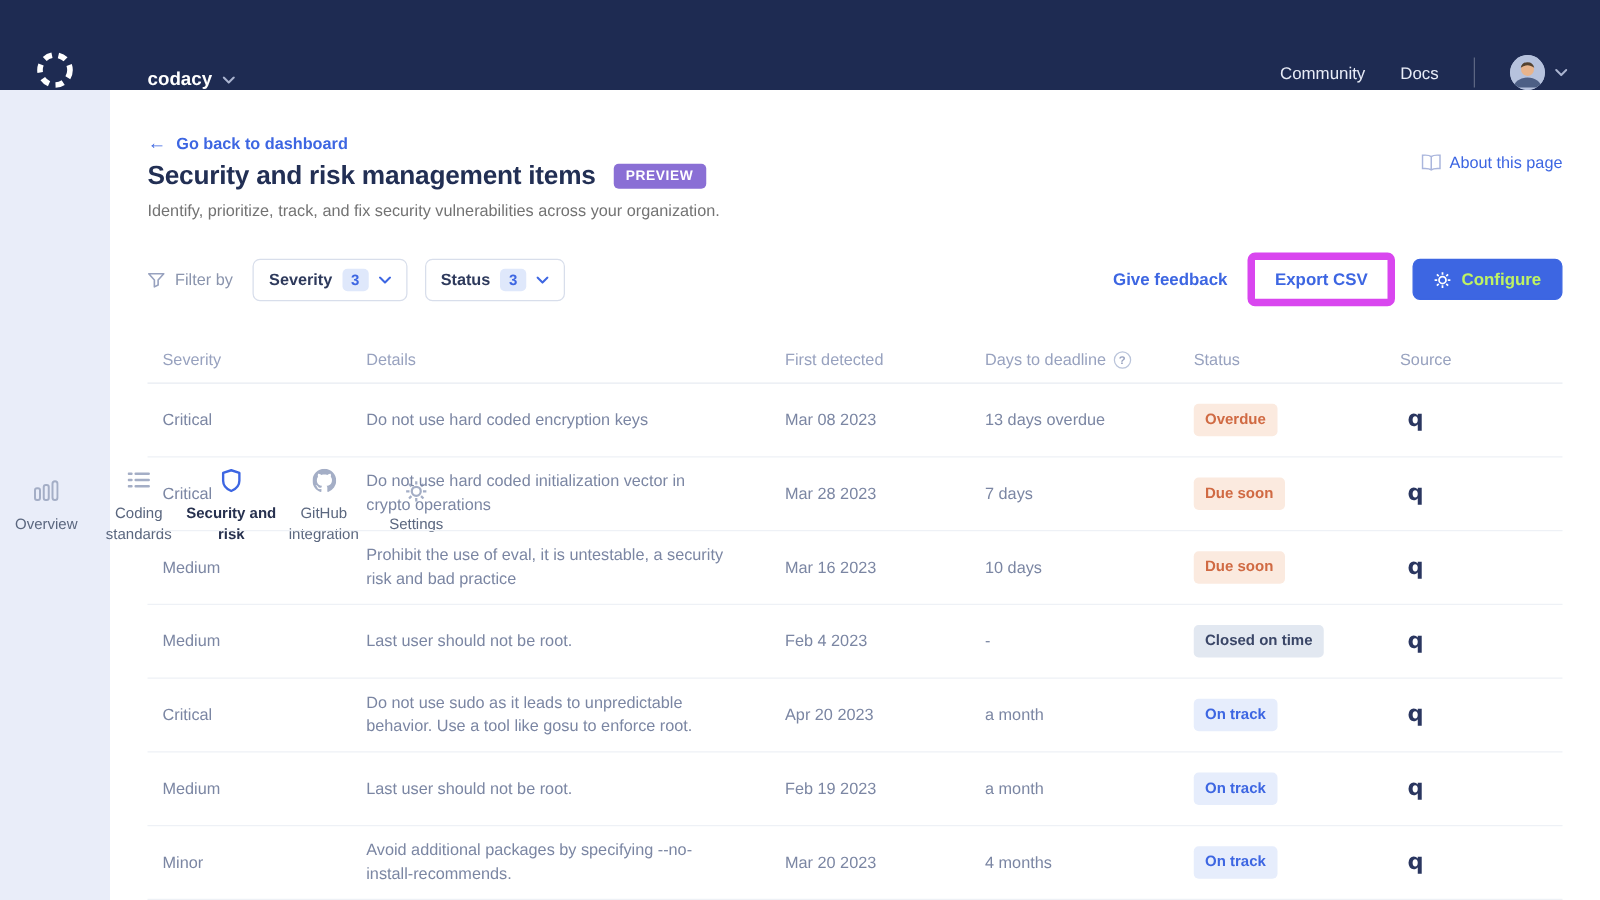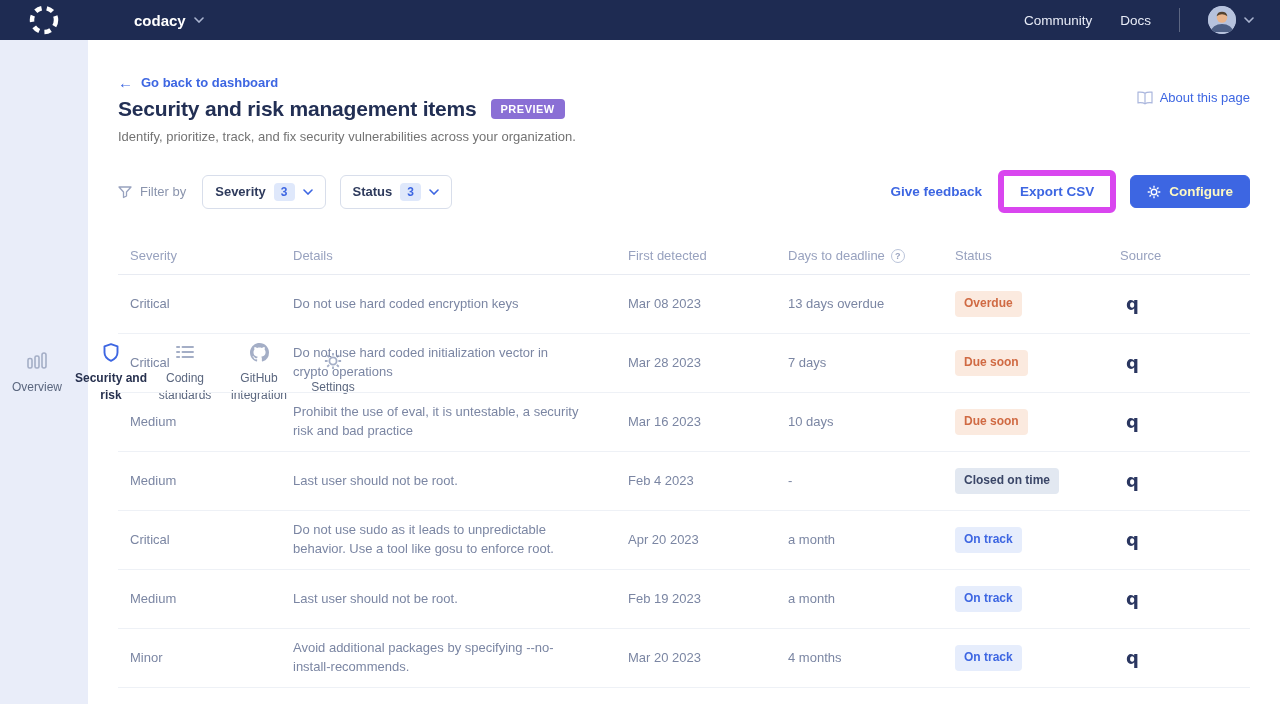--- a/index.html
+++ b/index.html
@@ -1,20 +1,20 @@
 <!DOCTYPE html>
 <html><head>
 <meta charset="utf-8">
 <style>
   * { margin:0; padding:0; box-sizing:border-box; }
   html,body { width:1280px; height:720px; overflow:hidden; }
   body { font-family:"Liberation Sans", sans-serif; background:#fff; }
 
   
-  .topbar { height:40px; background:#1e2b52; display:flex; align-items:center; color:#fff;gap:16px; }
+  .topbar { height:72px; background:#1e2b52; display:flex; align-items:flex-end; color:#fff; }
   .logo-zone { width:88px; display:flex; justify-content:center; align-items:center; }
   .brand { display:flex; align-items:center; gap:8px; margin-left:30px; cursor:pointer; }
   .brand-name { font-size:15px; font-weight:700; color:#fff; }
   .chev { display:inline-flex; color:#aab4d0; }
   .topnav { margin-left:auto; display:flex; align-items:center; gap:28px; padding-right:26px; }
   .topnav a { color:#e8ecf7; font-size:13.5px; text-decoration:none; cursor:pointer; }
   .tn-divider { width:1px; height:24px; background:rgba(255,255,255,.28); }
   .avatar-wrap { display:flex; align-items:center; gap:8px; cursor:pointer; }
   .avatar { width:28px; height:28px; border-radius:50%; overflow:hidden; background:#b6c2dd; }
 
@@ -41,21 +41,21 @@
   
   .toolbar { margin-top:26px; display:flex; align-items:center; }
   .filter-by { display:inline-flex; align-items:center; gap:8px; color:#8a94ad; font-size:13px; margin-right:16px; }
   .filter-btn { display:inline-flex; align-items:center; gap:8px; background:#fff; border:1px solid #d8deeb; border-radius:6px; padding:7px 12px; margin-right:14px; cursor:pointer; }
   .filter-btn .f-label { font-size:13px; font-weight:600; color:#2e3a5c; }
   .filter-btn .f-count { background:#dfe8fb; color:#3d66e2; font-size:12px; font-weight:700; border-radius:4px; padding:2px 7px; }
   .filter-btn .chev { color:#3d66e2; }
   .toolbar-right { margin-left:auto; display:flex; align-items:center; gap:14px; }
   .give-feedback { color:#3d66e2; font-size:13.5px; font-weight:700; text-decoration:none; cursor:pointer; margin-right:2px; }
   .btn-outline { background:#fff; border:6px solid #d946ef; color:#3d66e2; font-size:13.5px; font-weight:700; border-radius:6px; padding:8px 16px; cursor:pointer; font-family:inherit; }
-  .btn-primary { display:inline-flex; align-items:center; gap:8px; background:#3d66e2; border:1px solid #3d66e2; color:#fef9c3; font-size:13.5px; font-weight:700; border-radius:6px; padding:8px 16px; cursor:pointer; font-family:inherit; }
+  .btn-primary { display:inline-flex; align-items:center; gap:8px; background:#3d66e2; border:1px solid #3d66e2; color:#bef264; font-size:13.5px; font-weight:700; border-radius:6px; padding:8px 16px; cursor:pointer; font-family:inherit; }
 
   
   .table { margin-top:24px; }
   .thead, .trow { display:grid; grid-template-columns:163px 335px 160px 167px 165px 1fr; align-items:center; padding-left:12px; }
   .thead { height:38px; border-bottom:1px solid #e8ebf2; }
   .th { font-size:13px; color:#98a2bf; display:flex; align-items:center; gap:6px; }
   .help-icon { width:14px; height:14px; border:1.2px solid #bac4da; border-radius:50%; display:inline-flex; align-items:center; justify-content:center; font-size:9px; color:#98a2bf; font-weight:700; }
   .trow { min-height:59px; border-bottom:1px solid #eef1f6; cursor:pointer; }
   .td { font-size:13px; color:#7b86a3; line-height:1.45; }
   .td.details { padding-right:46px; }
@@ -109,35 +109,35 @@
       <div class="side-item">
         <span class="side-icon">
           <svg width="20" height="17" viewBox="0 0 20 17" fill="none" stroke="currentColor" stroke-width="1.6">
             <rect x="1" y="6.5" width="4" height="9.5" rx="1.6"></rect>
             <rect x="8" y="4" width="4" height="12" rx="1.6"></rect>
             <rect x="15" y="1" width="4" height="15" rx="2"></rect>
           </svg>
         </span>
         <span class="side-label">Overview</span>
       </div>
+      <div class="side-item">
+        <span class="side-icon">
+          <svg width="18" height="14" viewBox="0 0 18 14" stroke="currentColor" stroke-width="1.9" stroke-linecap="round" fill="none">
+            <path d="M1 2h2.2M6.5 2H17M1 7h2.2M6.5 7H17M1 12h2.2M6.5 12H17"></path>
+          </svg>
+        </span>
+        <span class="side-label">Coding standards</span>
+      </div>
       <div class="side-item active">
         <span class="side-icon">
           <svg width="16" height="19" viewBox="0 0 16 19" fill="none" stroke="currentColor" stroke-width="1.9">
             <path d="M8 1.2l6.5 2.1v6.2c0 4-2.7 6.6-6.5 8.3C4.2 16.1 1.5 13.5 1.5 9.5V3.3z" stroke-linejoin="round"></path>
           </svg>
         </span>
         <span class="side-label">Security and risk</span>
-      </div>
-      <div class="side-item">
-        <span class="side-icon">
-          <svg width="18" height="14" viewBox="0 0 18 14" stroke="currentColor" stroke-width="1.9" stroke-linecap="round" fill="none">
-            <path d="M1 2h2.2M6.5 2H17M1 7h2.2M6.5 7H17M1 12h2.2M6.5 12H17"></path>
-          </svg>
-        </span>
-        <span class="side-label">Coding standards</span>
       </div>
       <div class="side-item">
         <span class="side-icon">
           <svg width="19" height="19" viewBox="0 0 16 16" fill="currentColor">
             <path d="M8 0C3.58 0 0 3.58 0 8c0 3.54 2.29 6.53 5.47 7.59.4.07.55-.17.55-.38 0-.19-.01-.82-.01-1.49-2.01.37-2.53-.49-2.69-.94-.09-.23-.48-.94-.82-1.13-.28-.15-.68-.52-.01-.53.63-.01 1.08.58 1.23.82.72 1.21 1.87.87 2.33.66.07-.52.28-.87.51-1.07-1.78-.2-3.64-.89-3.64-3.95 0-.87.31-1.59.82-2.15-.08-.2-.36-1.02.08-2.12 0 0 .67-.21 2.2.82.64-.18 1.32-.27 2-.27s1.36.09 2 .27c1.53-1.04 2.2-.82 2.2-.82.44 1.1.16 1.92.08 2.12.51.56.82 1.27.82 2.15 0 3.07-1.87 3.75-3.65 3.95.29.25.54.73.54 1.48 0 1.07-.01 1.93-.01 2.2 0 .21.15.46.55.38A8.01 8.01 0 0 0 16 8c0-4.42-3.58-8-8-8z"></path>
           </svg>
         </span>
         <span class="side-label">GitHub integration</span>
       </div>
       <div class="side-item">

